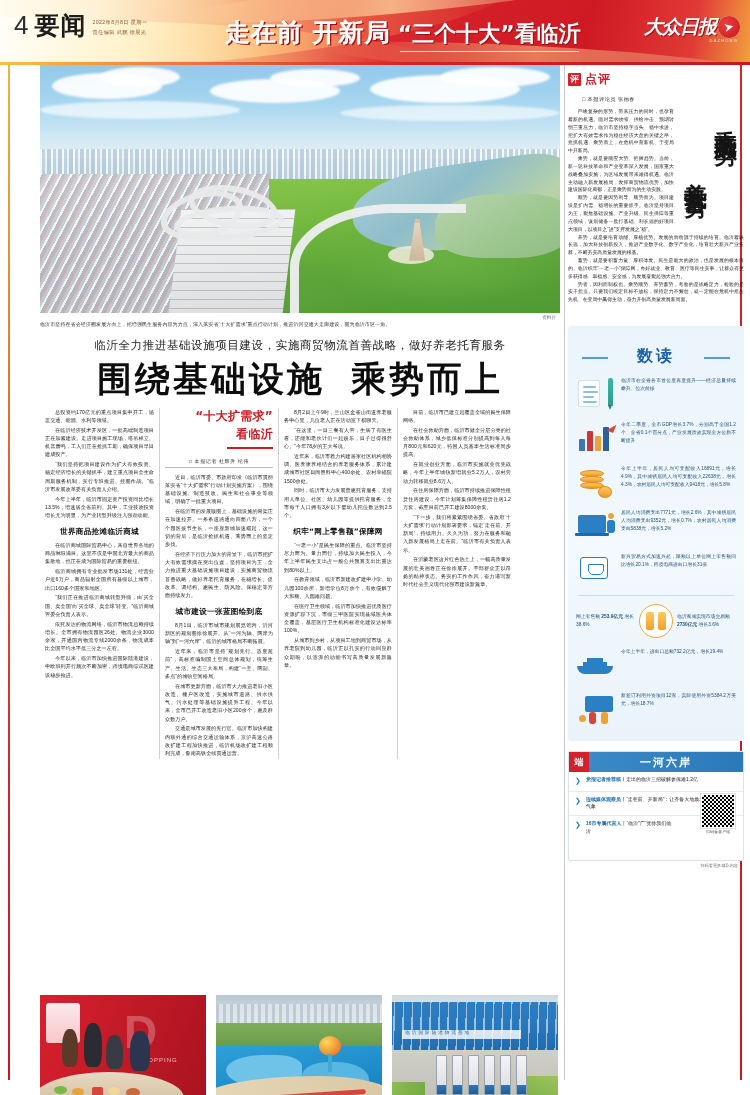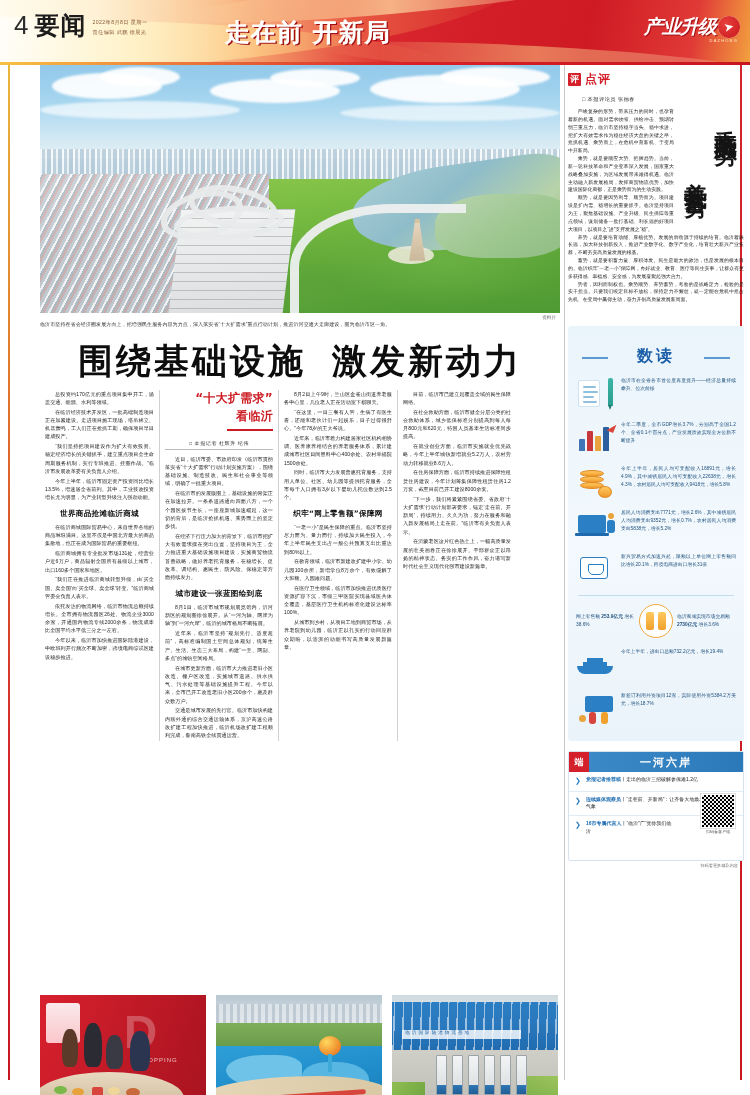--- a/index.html
+++ b/index.html
@@ -353,24 +353,25 @@
       <div class="mh-pageno">4</div>
       <div class="mh-section">要闻</div>
       <div class="mh-meta">
         <span>2022年8月8日 星期一</span>
         <span>责任编辑 武鹏 徐晨光</span>
       </div>
     </div>
 
     <div class="mh-title">
       <div class="mh-t1">走在前  开新局</div>
+      <div class="mh-t2">“三个十大”看临沂</div>
     </div>
 
     <div class="mh-logo">
-      <div class="mh-logo-text">产业升级</div>
+      <div class="mh-logo-text">大众日报</div>
       <div class="mh-logo-badge">
           <span>➤</span>
         </div>
     </div>
     <div class="mh-logo-sub">DAZHONG</div>
   </div>
   <div class="mh-underbar"></div>
 
   <div class="body-area">
     <div class="left-rule"></div>
@@ -401,22 +402,23 @@
             <div class="ic-ring ic2"></div>
             <div class="ic-ring ic3"></div>
         </div>
         <div class="towerbase"></div>
         <div class="tower"></div>
         <div class="hero-haze"></div>
       </div>
       <div class="hero-credit">资料片</div>
       <div class="hero-caption">临沂市坚持在省会经济圈发展方向上，把增强民生服务内容为力点，深入落实省“十大扩需求”重点行动计划，推进沂河交通大走廊建设，图为临沂市区一角。</div>
 
+      <div class="shoulder">临沂全力推进基础设施项目建设，实施商贸物流首善战略，做好养老托育服务</div>
       <div class="headline">
-        <span>围绕基础设施</span><span class="gap"></span><span>激发新动力</span>
+        <span>围绕基础设施</span><span class="gap"></span><span>乘势而上</span>
       </div>
 
       <div class="art-grid">
 
         <div class="art-col">
           <div class="para">总投资约170亿元的重点项目集中开工，涵盖交通、能源、水利等领域。</div>
           <div class="para">在临沂经济技术开发区，一批高端制造项目正在加紧建设。走进项目施工现场，塔吊林立、机器轰鸣，工人们正在抢抓工期，确保项目早日建成投产。</div>
           <div class="para">“我们坚持把项目建设作为扩大有效投资、稳定经济增长的关键抓手，建立重点项目全生命周期服务机制，实行专班推进、挂图作战。”临沂市发展改革委有关负责人介绍。</div>
           <div class="para">今年上半年，临沂市固定资产投资同比增长13.5%，增速居全省前列。其中，工业技改投资增长尤为明显，为产业转型升级注入强劲动能。</div>
           <div class="subhead">世界商品抢滩临沂商城</div>

